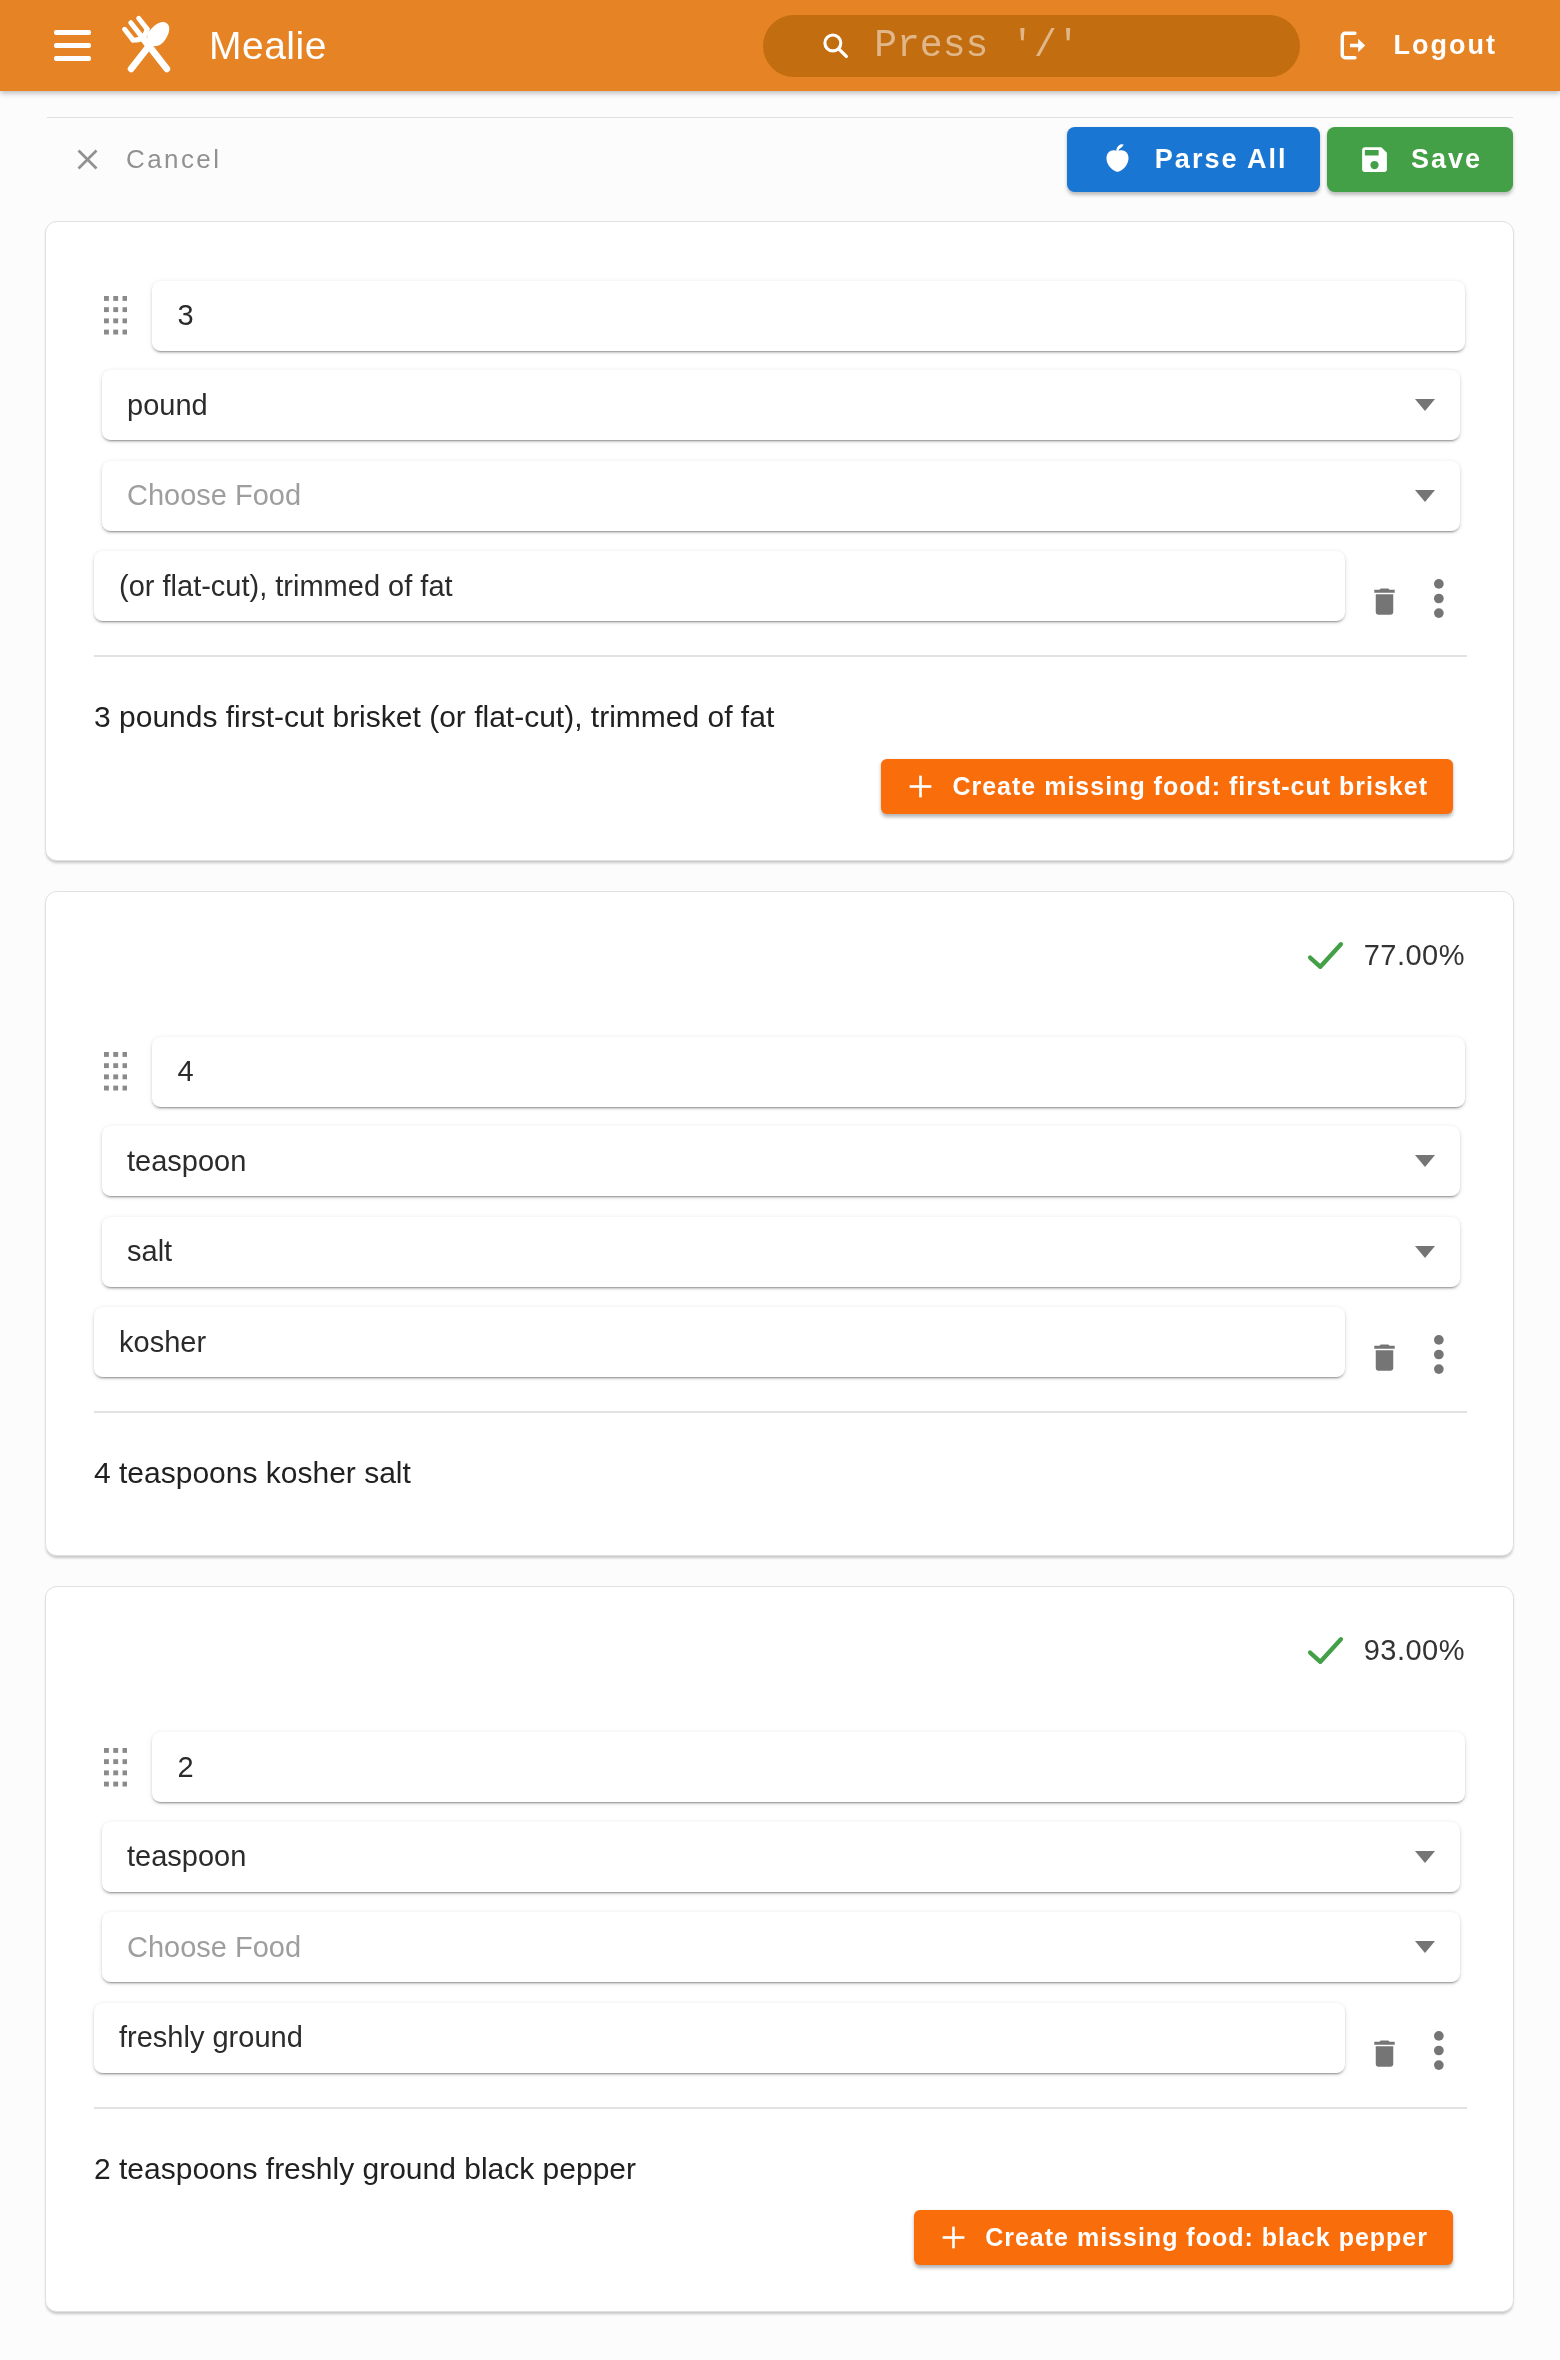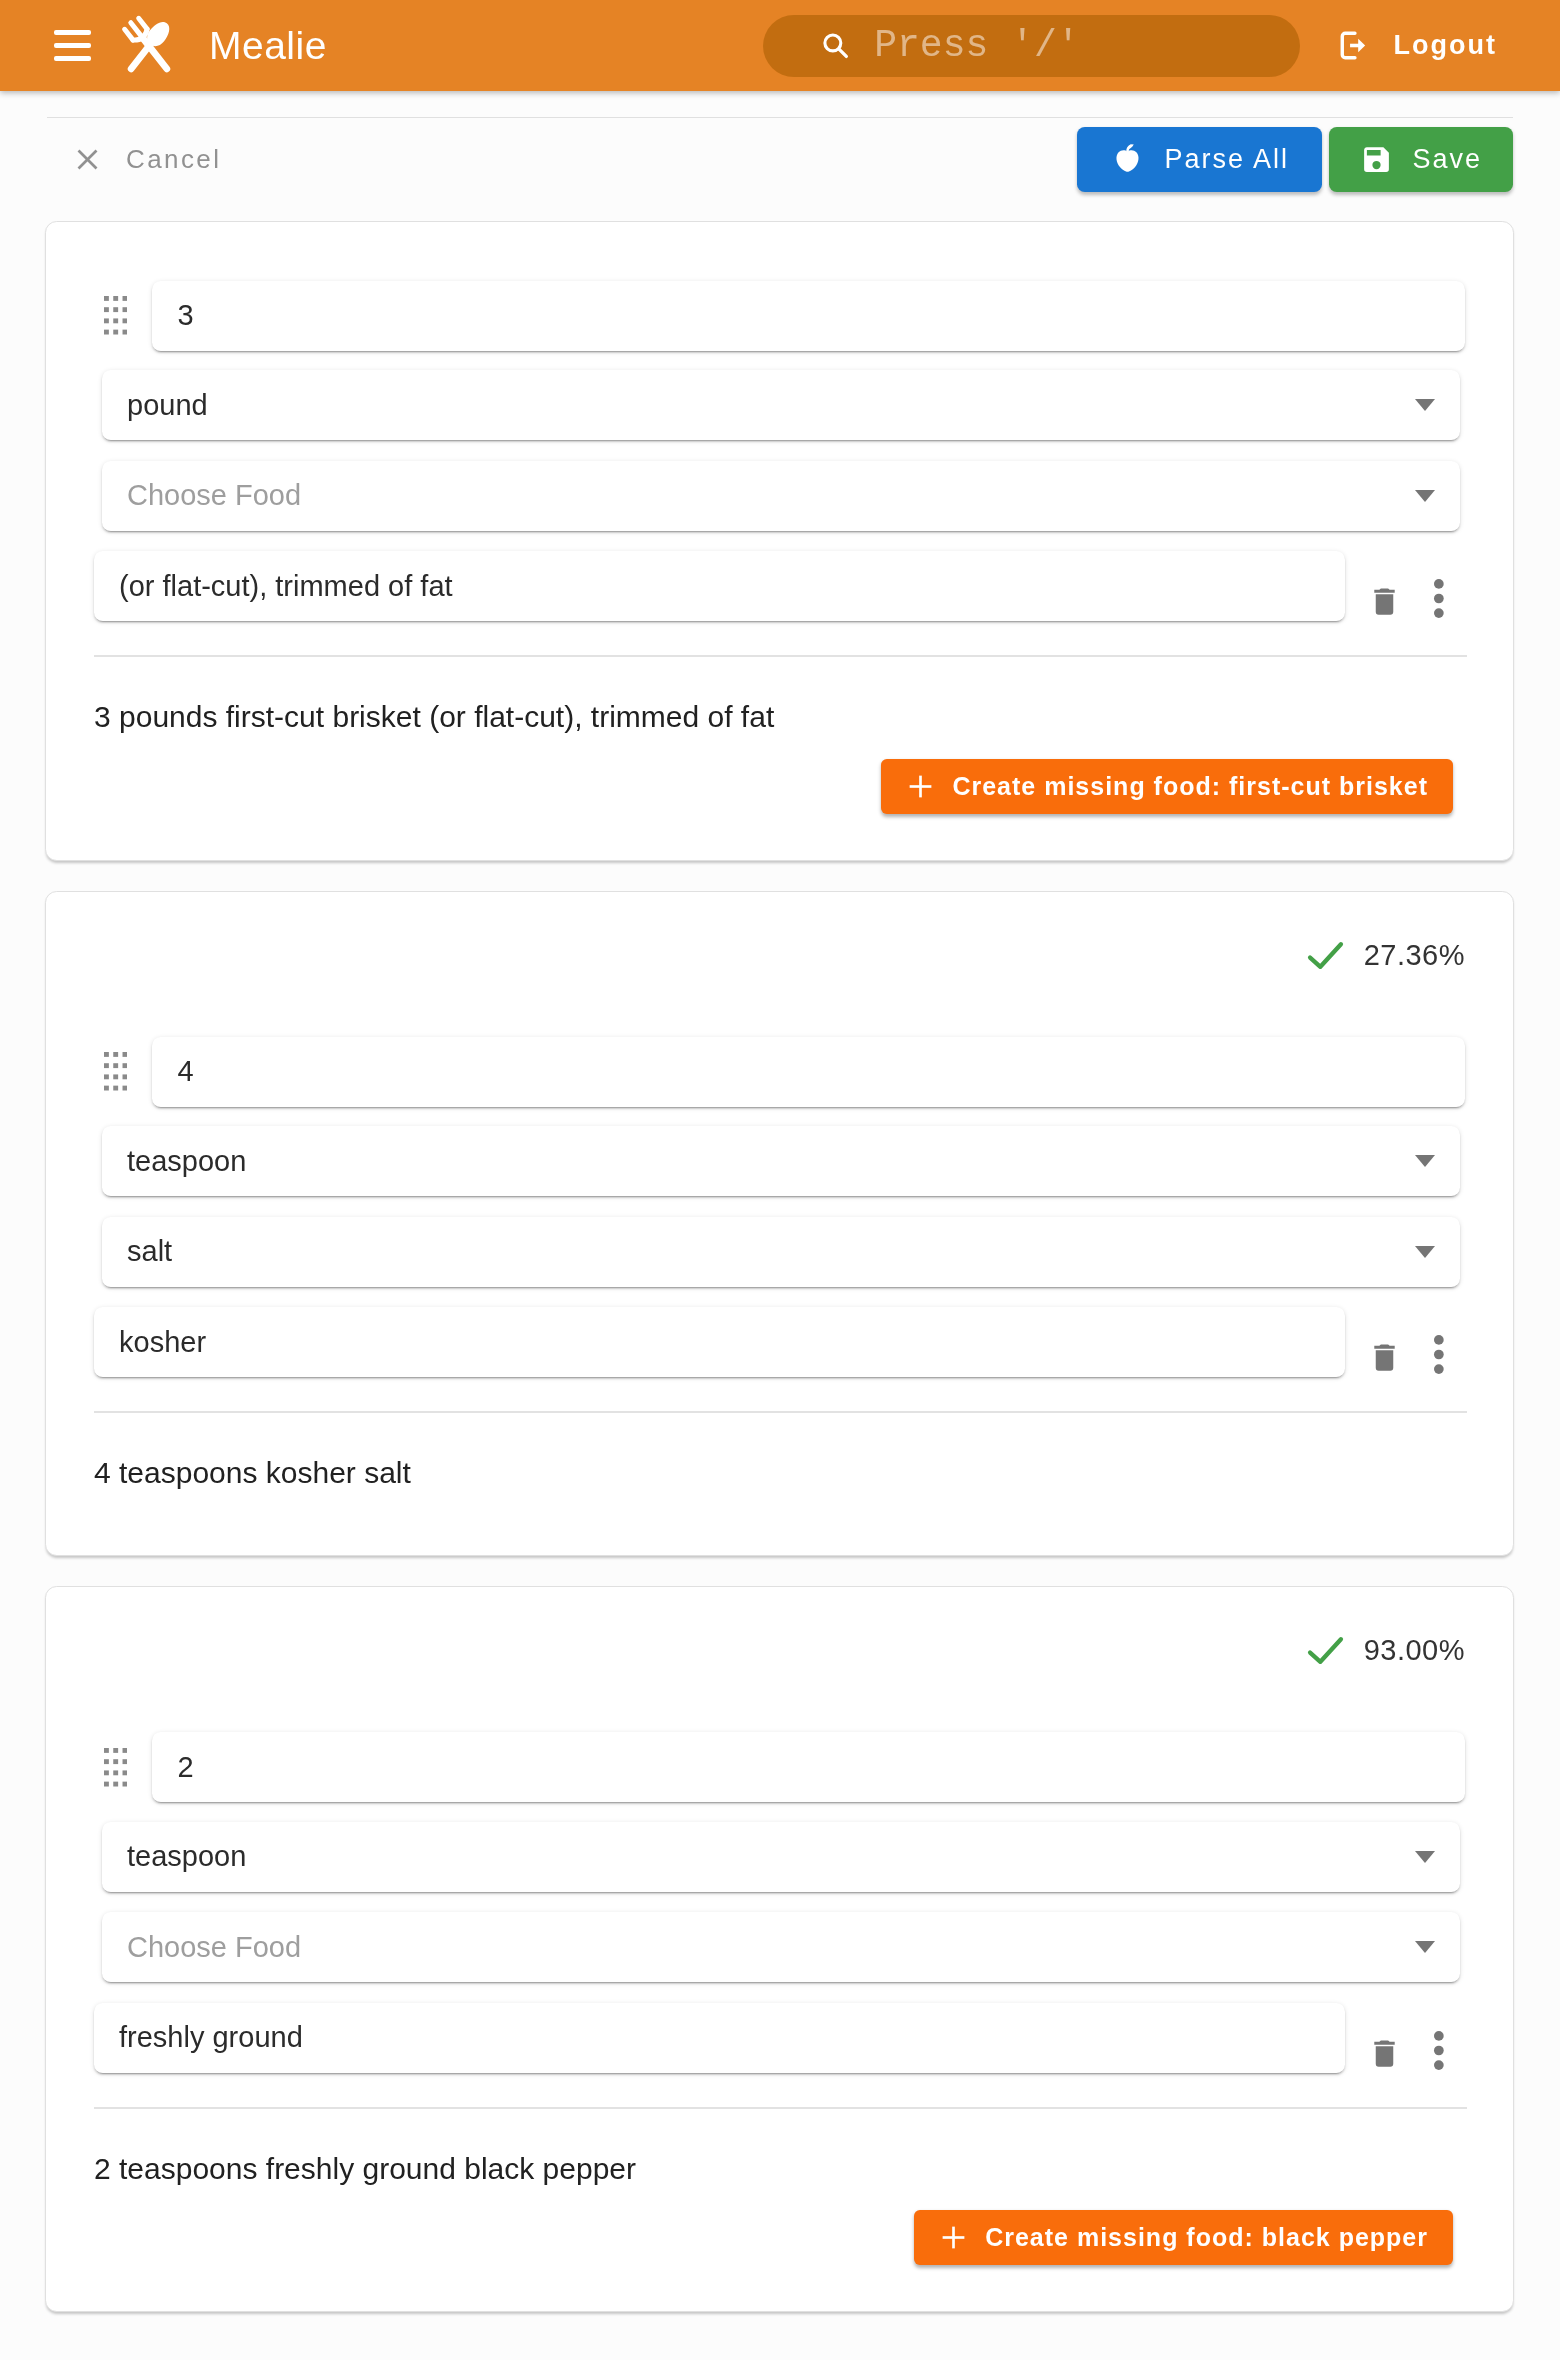--- a/index.html
+++ b/index.html
@@ -23,21 +23,21 @@
   .logout-btn .lbl { color:#fff; font-size:27px; font-weight:bold; letter-spacing:2px; }
 
   
   .page { position:relative; }
   .top-divider { height:1px; background:#e0e0e0; margin:26px 47px 0 47px; }
   .toolbar { display:flex; align-items:center; margin:8.8px 47px 0 47px; height:65px; }
   .cancel { display:flex; align-items:center; gap:25px; background:none; border:none; cursor:pointer;
             margin-left:27px; color:#919191; font-size:26px; font-weight:500; letter-spacing:2.4px; }
   .btn { display:flex; align-items:center; justify-content:center; gap:19.5px; height:65px;
          border:none; border-radius:7.8px; cursor:pointer; color:#fff; font-family:inherit;
-         font-size:27px; font-weight:normal; letter-spacing:2px;
+         font-size:27px; font-weight:bold; letter-spacing:2px;
          box-shadow:0 2.9px 3.9px rgba(0,0,0,0.25); }
   .btn-parse { margin-left:auto; background:#1976D2; padding:0 33px; }
   .btn-save  { margin-left:7px; background:#43A047; padding:0 31px; }
 
   
   .card { margin:29px 47px 0 45px; width:1469px; background:#fff; border:1px solid #e0e0e0;
           border-radius:11.7px; box-shadow:0 2.9px 2.9px -1px rgba(0,0,0,0.22); }
   .card + .card { margin-top:30px; }
   .conf-row { display:flex; justify-content:flex-end; align-items:center; gap:19.5px;
               margin:41px 48px 0 0; height:45px; }
@@ -214,21 +214,21 @@
         <span>Create missing food: first-cut brisket</span>
       </button>
     </div>
   </section>
 
   <section class="card no-create">
     <div class="conf-row">
       <svg width="37" height="29" viewBox="0 0 36 28">
         <polyline points="3,16 13,25 33,3" fill="none" stroke="#43A047" stroke-width="4.2" stroke-linecap="round" stroke-linejoin="round"></polyline>
       </svg>
-      <span class="conf-val">27.36%</span>
+      <span class="conf-val">77.00%</span>
     </div>
 
     <div class="amount-row">
       <svg class="drag" width="23.4" height="39" viewBox="0 0 24 40">
         <g fill="#8a8a8a">
           <rect x="0" y="0" width="5" height="5"></rect>
             <rect x="9.5" y="0" width="5" height="5"></rect>
             <rect x="19" y="0" width="5" height="5"></rect>
           <rect x="0" y="11.5" width="5" height="5"></rect>
             <rect x="9.5" y="11.5" width="5" height="5"></rect>

